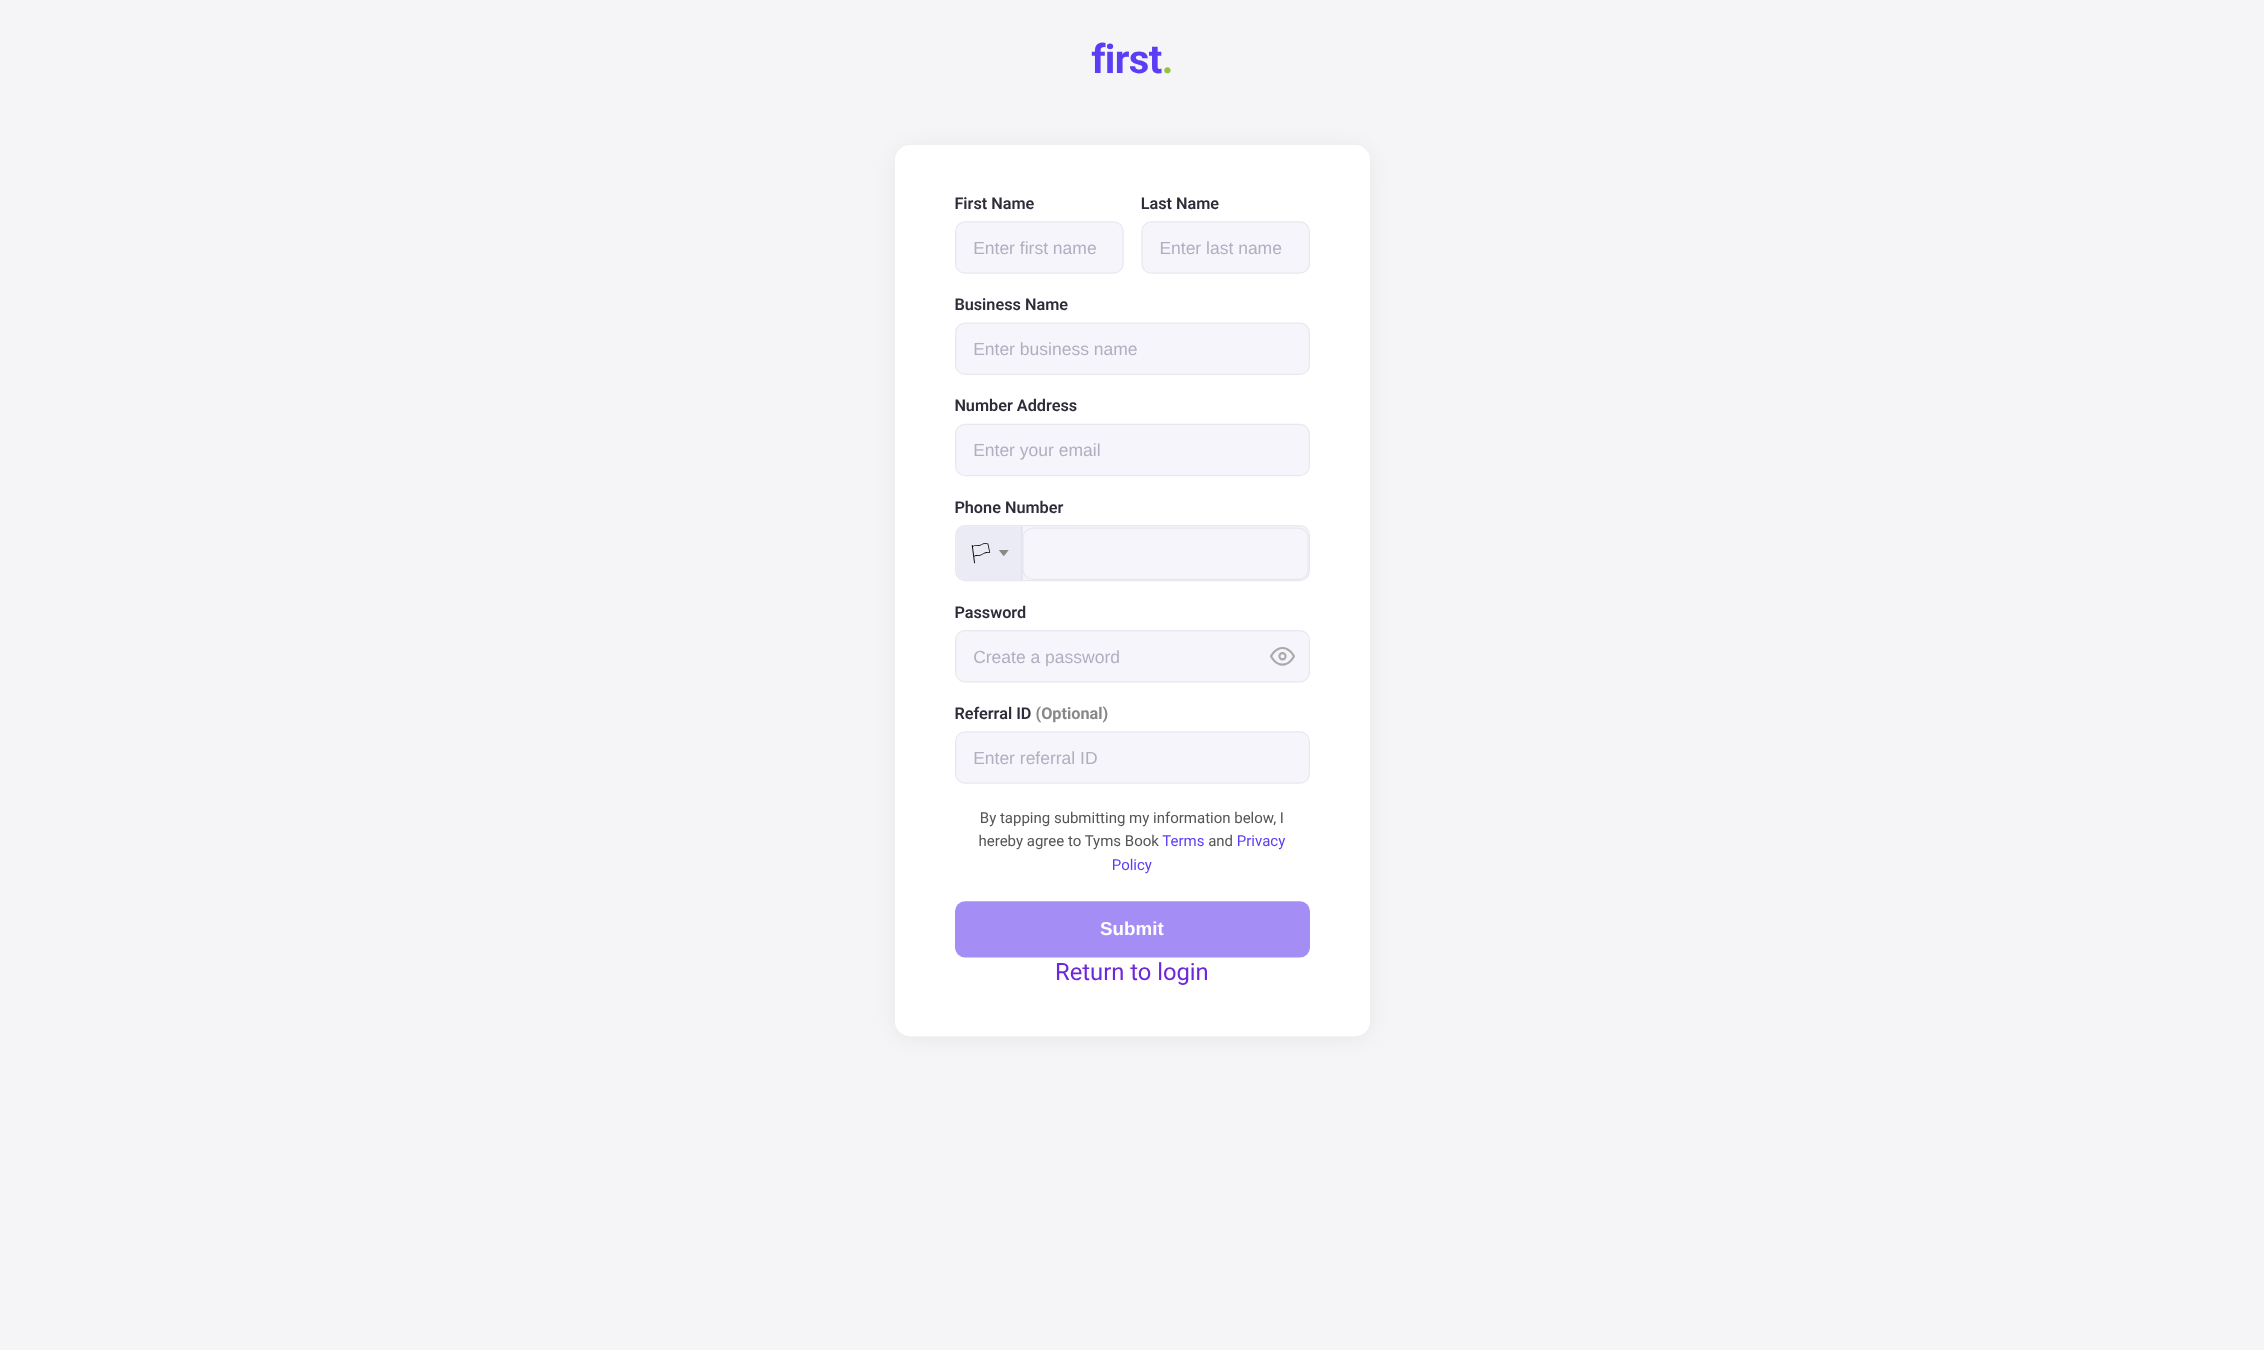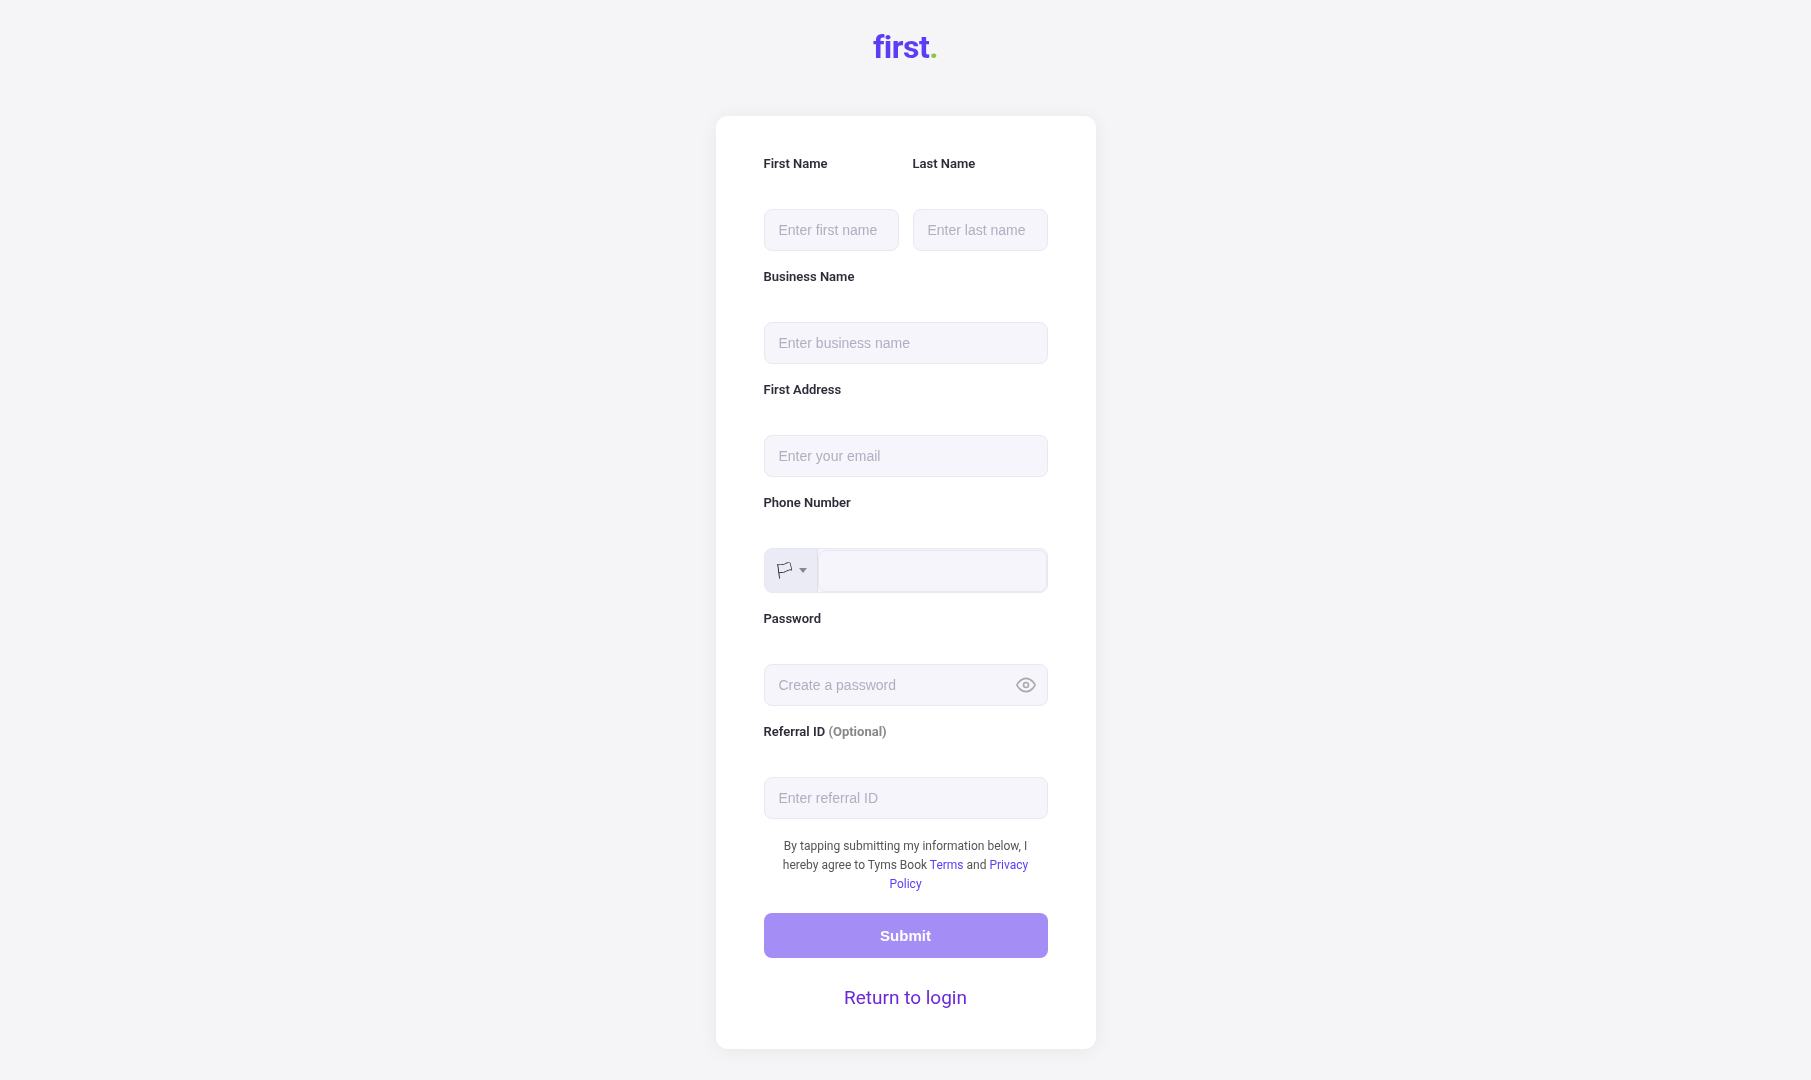--- a/index.html
+++ b/index.html
@@ -56,21 +56,20 @@
       display: flex;
       gap: 14px;
       margin-bottom: 18px;
     }
 
     .form-group {
       display: flex;
       flex-direction: column;
       margin-bottom: 18px;
       flex: 1;
-      gap: 32px;
     }
 
     .form-group.no-margin {
       margin-bottom: 0;
     }
 
     label {
       font-size: 13px;
       font-weight: 600;
       color: #2d2d3a;
@@ -186,21 +185,21 @@
       width: 100%;
       padding: 14px;
       background: #a48ef5;
       color: #ffffff;
       font-size: 15px;
       font-weight: 600;
       border: none;
       border-radius: 8px;
       cursor: pointer;
       transition: background 0.2s;
-      margin-bottom: 28px;
+      margin-bottom: 0;
     }
 
     .return-login {
       text-align: center;
     }
 
     .return-login a {
       font-size: 19px;
       color: #6d28d9;
       text-decoration: none;
@@ -232,21 +231,21 @@
     </div>
 
     
     <div class="form-group">
       <label>Business Name</label>
       <input type="text" placeholder="Enter business name" style="">
     </div>
 
     
     <div class="form-group">
-      <label>First Address</label>
+      <label>Number Address</label>
       <input type="email" placeholder="Enter your email" style="">
     </div>
 
     
     <div class="form-group">
       <label>Phone Number</label>
       <div class="phone-input-wrapper">
         <div class="phone-flag">
           <span class="flag-emoji">🏳</span>
           <div class="chevron-down"></div>

